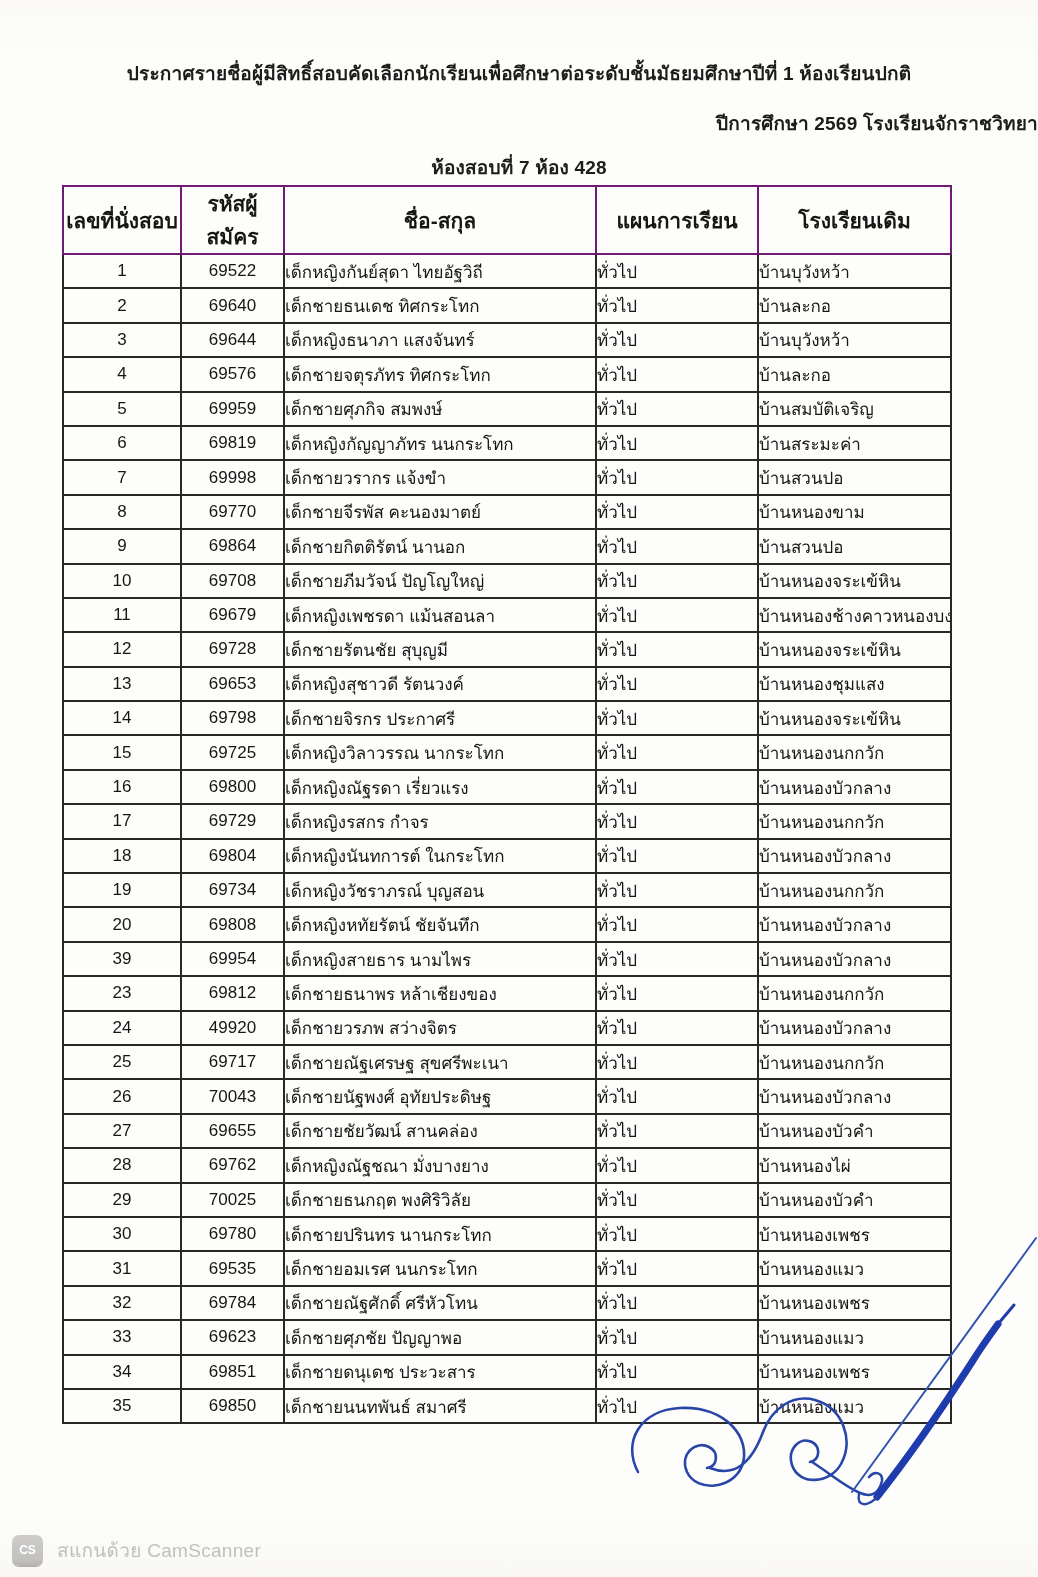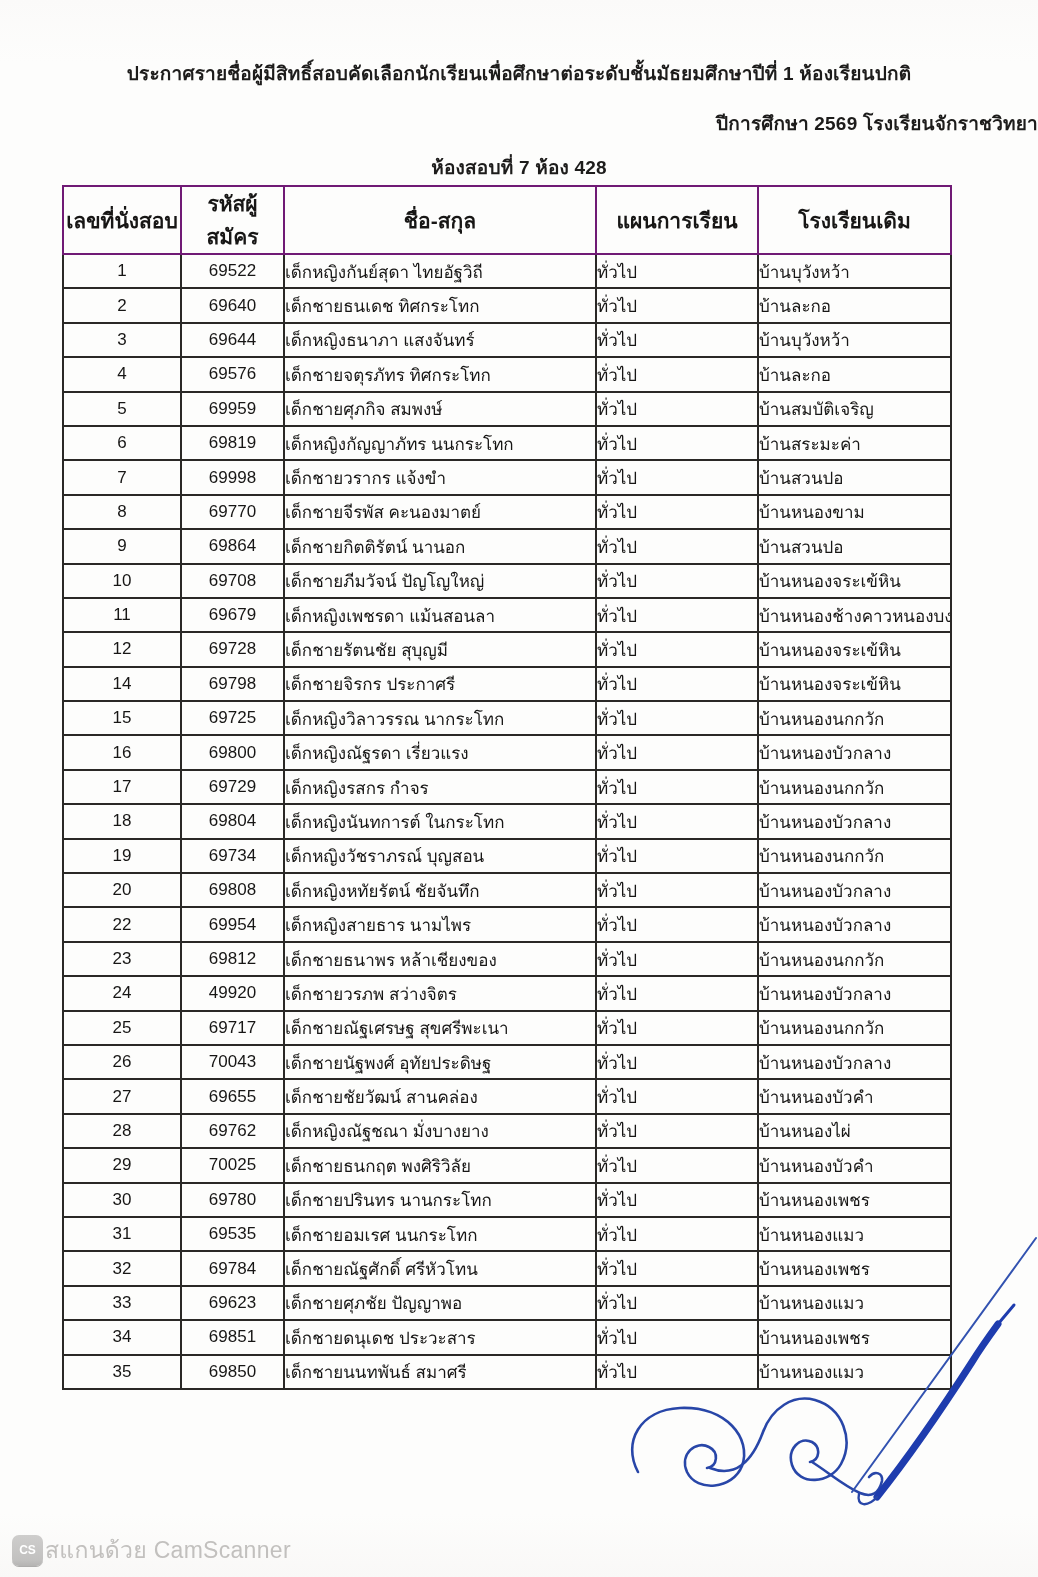--- a/index.html
+++ b/index.html
@@ -34,21 +34,21 @@
   .signature{position:absolute;left:600px;top:1210px;width:438px;height:310px;pointer-events:none;}
 
   .footer{position:absolute;left:12px;top:1533px;height:34px;display:flex;align-items:center;}
   .cs-badge{
     width:31px;height:31px;border-radius:7px;
     background:linear-gradient(180deg,#cecdcc 0%,#c2c1c0 80%,#b5b4b3 100%);
     color:#ffffff;font-weight:bold;font-size:12px;
     display:flex;align-items:center;justify-content:center;
     box-shadow:0 1px 0 #adacab;
   }
-  .scan-label{margin-left:2px;font-size:23px;color:#c2c0be;letter-spacing:.3px;}
+  .scan-label{margin-left:14px;font-size:19px;color:#c2c0be;letter-spacing:.3px;}
 </style>
 </head>
 <body>
 
 <div class="paper">
 
   <div class="title-block">
     <div class="title-line l1">ประกาศรายชื่อผู้มีสิทธิ์สอบคัดเลือกนักเรียนเพื่อศึกษาต่อระดับชั้นมัธยมศึกษาปีที่ 1   ห้องเรียนปกติ</div>
     <div class="title-line l2">ปีการศึกษา 2569   โรงเรียนจักราชวิทยา</div>
     <div class="title-line l3">ห้องสอบที่ 7 ห้อง 428</div>
@@ -150,20 +150,27 @@
       <td class="c-school">บ้านหนองช้างคาวหนองบง</td>
     </tr>
         <tr>
       <td class="c-seat">12</td>
       <td class="c-code">69728</td>
       <td class="c-name">เด็กชายรัตนชัย สุบุญมี</td>
       <td class="c-plan">ทั่วไป</td>
       <td class="c-school">บ้านหนองจระเข้หิน</td>
     </tr>
         <tr>
+      <td class="c-seat">13</td>
+      <td class="c-code">69653</td>
+      <td class="c-name">เด็กหญิงสุชาวดี รัตนวงค์</td>
+      <td class="c-plan">ทั่วไป</td>
+      <td class="c-school">บ้านหนองชุมแสง</td>
+    </tr>
+        <tr>
       <td class="c-seat">14</td>
       <td class="c-code">69798</td>
       <td class="c-name">เด็กชายจิรกร ประกาศรี</td>
       <td class="c-plan">ทั่วไป</td>
       <td class="c-school">บ้านหนองจระเข้หิน</td>
     </tr>
         <tr>
       <td class="c-seat">15</td>
       <td class="c-code">69725</td>
       <td class="c-name">เด็กหญิงวิลาวรรณ นากระโทก</td>
@@ -199,21 +206,21 @@
       <td class="c-school">บ้านหนองนกกวัก</td>
     </tr>
         <tr>
       <td class="c-seat">20</td>
       <td class="c-code">69808</td>
       <td class="c-name">เด็กหญิงหทัยรัตน์ ชัยจันทึก</td>
       <td class="c-plan">ทั่วไป</td>
       <td class="c-school">บ้านหนองบัวกลาง</td>
     </tr>
         <tr>
-      <td class="c-seat">22</td>
+      <td class="c-seat">39</td>
       <td class="c-code">69954</td>
       <td class="c-name">เด็กหญิงสายธาร นามไพร</td>
       <td class="c-plan">ทั่วไป</td>
       <td class="c-school">บ้านหนองบัวกลาง</td>
     </tr>
         <tr>
       <td class="c-seat">23</td>
       <td class="c-code">69812</td>
       <td class="c-name">เด็กชายธนาพร หล้าเชียงของ</td>
       <td class="c-plan">ทั่วไป</td>

